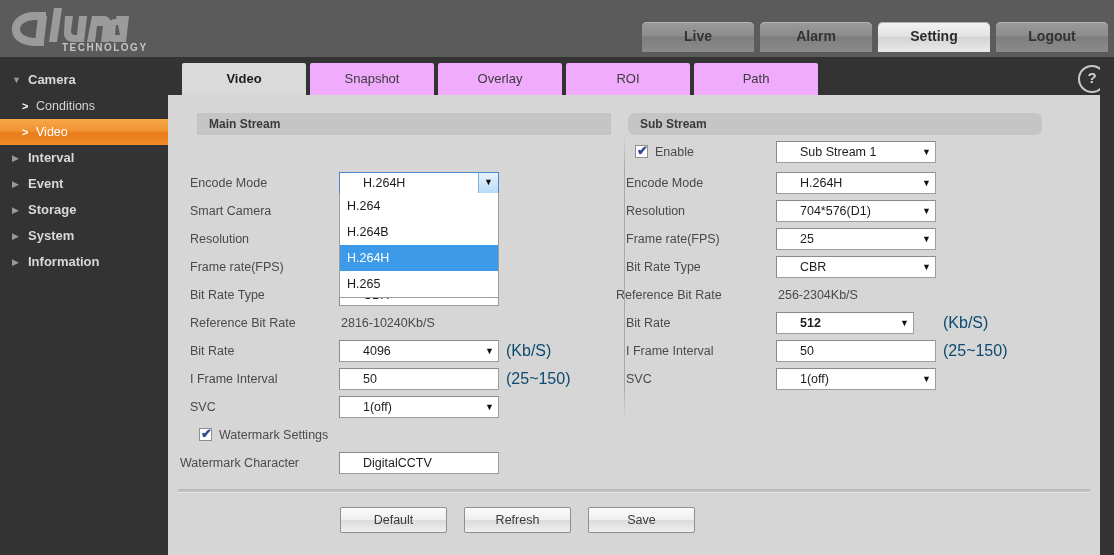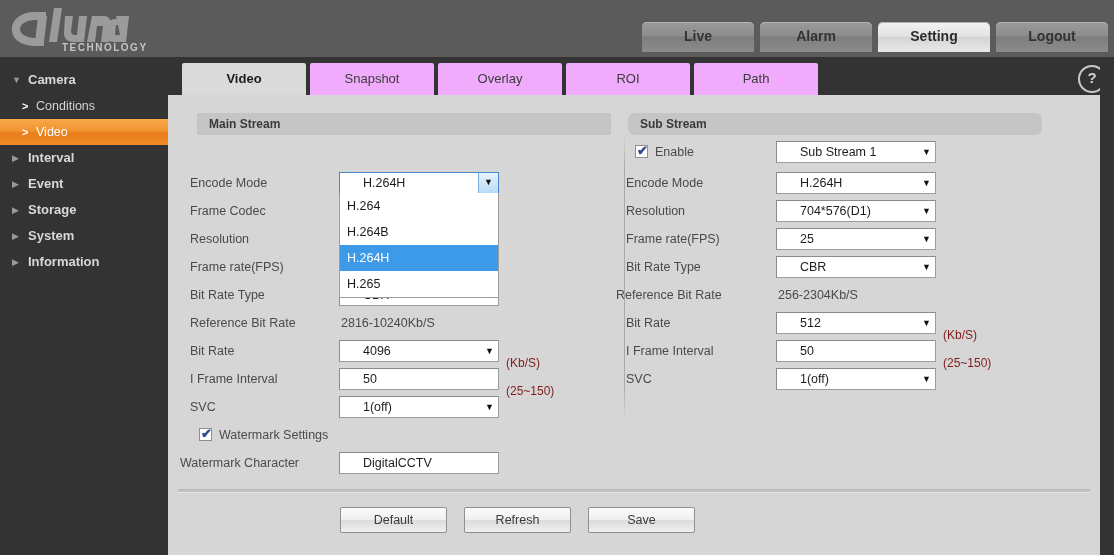--- a/index.html
+++ b/index.html
@@ -72,21 +72,21 @@
 
   .vdivider{position:absolute;left:456px;top:40px;width:1px;height:285px;
     background:linear-gradient(to bottom,rgba(160,160,160,0),#a9a9a9 12%,#a9a9a9 88%,rgba(160,160,160,0));}
   .hdivider{position:absolute;left:10px;top:394px;width:912px;height:2px;
     background:#c2c2c2;border-top:1px solid #bcbcbc;border-bottom:1px solid #e4e4e4;}
   .lab{
     position:absolute;height:26px;line-height:26px;font-size:12.5px;color:#4a4a4a;
     text-align:left;white-space:nowrap;
   }
   .val-static{position:absolute;height:26px;line-height:26px;font-size:12.5px;color:#4a4a4a;}
-  .unit{position:absolute;height:26px;line-height:26px;font-size:12px;color:#7f1d1d;white-space:nowrap;margin-top:12px;}
+  .unit{position:absolute;height:26px;line-height:26px;font-size:16px;color:#0c4a6e;white-space:nowrap;}
 
   .select,.textbox{
     position:absolute;height:22px;box-sizing:border-box;background:#ffffff;
     border:1px solid #9d9d9d;border-top-color:#8a8a8a;border-left-color:#8a8a8a;
     font-size:12.5px;color:#1d1d1d;line-height:20px;padding-left:23px;cursor:pointer;
     overflow:hidden;white-space:nowrap;
   }
   .textbox{cursor:text;}
   .select .arrow{
     position:absolute;right:4px;top:0;height:20px;line-height:20px;
@@ -205,21 +205,21 @@
 
     <div class="vdivider"></div>
     <div class="hdivider"></div>
 
     <div class="lab" style="left:22px;top:75px;width:130px;">Encode Mode</div>
     <div class="select open-ctl" style="left:171px;top:77px;width:160px;">
       <span>H.264H</span>
       <span class="arrowbox">▼</span>
     </div>
 
-    <div class="lab" style="left:22px;top:103px;width:130px;">Frame Codec</div>
+    <div class="lab" style="left:22px;top:103px;width:130px;">Smart Camera</div>
     <div class="lab" style="left:22px;top:131px;width:130px;">Resolution</div>
     <div class="lab" style="left:22px;top:159px;width:130px;">Frame rate(FPS)</div>
     <div class="lab" style="left:22px;top:187px;width:130px;">Bit Rate Type</div>
     <div class="select" style="left:171px;top:189px;width:160px;">
       <span>CBR</span>
       <span class="arrow">▼</span>
     </div>
 
     <div class="dropdown" style="left:171px;top:98px;width:160px;">
       <div class="dd-item">H.264</div>
@@ -286,21 +286,21 @@
     <div class="lab" style="left:458px;top:159px;width:130px;">Bit Rate Type</div>
     <div class="select" style="left:608px;top:161px;width:160px;">
       <span>CBR</span>
       <span class="arrow">▼</span>
     </div>
 
     <div class="lab" style="left:448px;top:187px;width:140px;">Reference Bit Rate</div>
     <div class="val-static" style="left:610px;top:187px;">256-2304Kb/S</div>
 
     <div class="lab" style="left:458px;top:215px;width:130px;">Bit Rate</div>
-    <div class="select" style="left:608px;top:217px;width:160px;">
+    <div class="select" style="left:608px;top:217px;width:138px;font-weight:bold;">
       <span>512</span>
       <span class="arrow">▼</span>
     </div>
     <div class="unit" style="left:775px;top:215px;">(Kb/S)</div>
 
     <div class="lab" style="left:458px;top:243px;width:130px;">I Frame Interval</div>
     <div class="textbox" style="left:608px;top:245px;width:160px;">50</div>
     <div class="unit" style="left:775px;top:243px;">(25~150)</div>
 
     <div class="lab" style="left:458px;top:271px;width:130px;">SVC</div>

